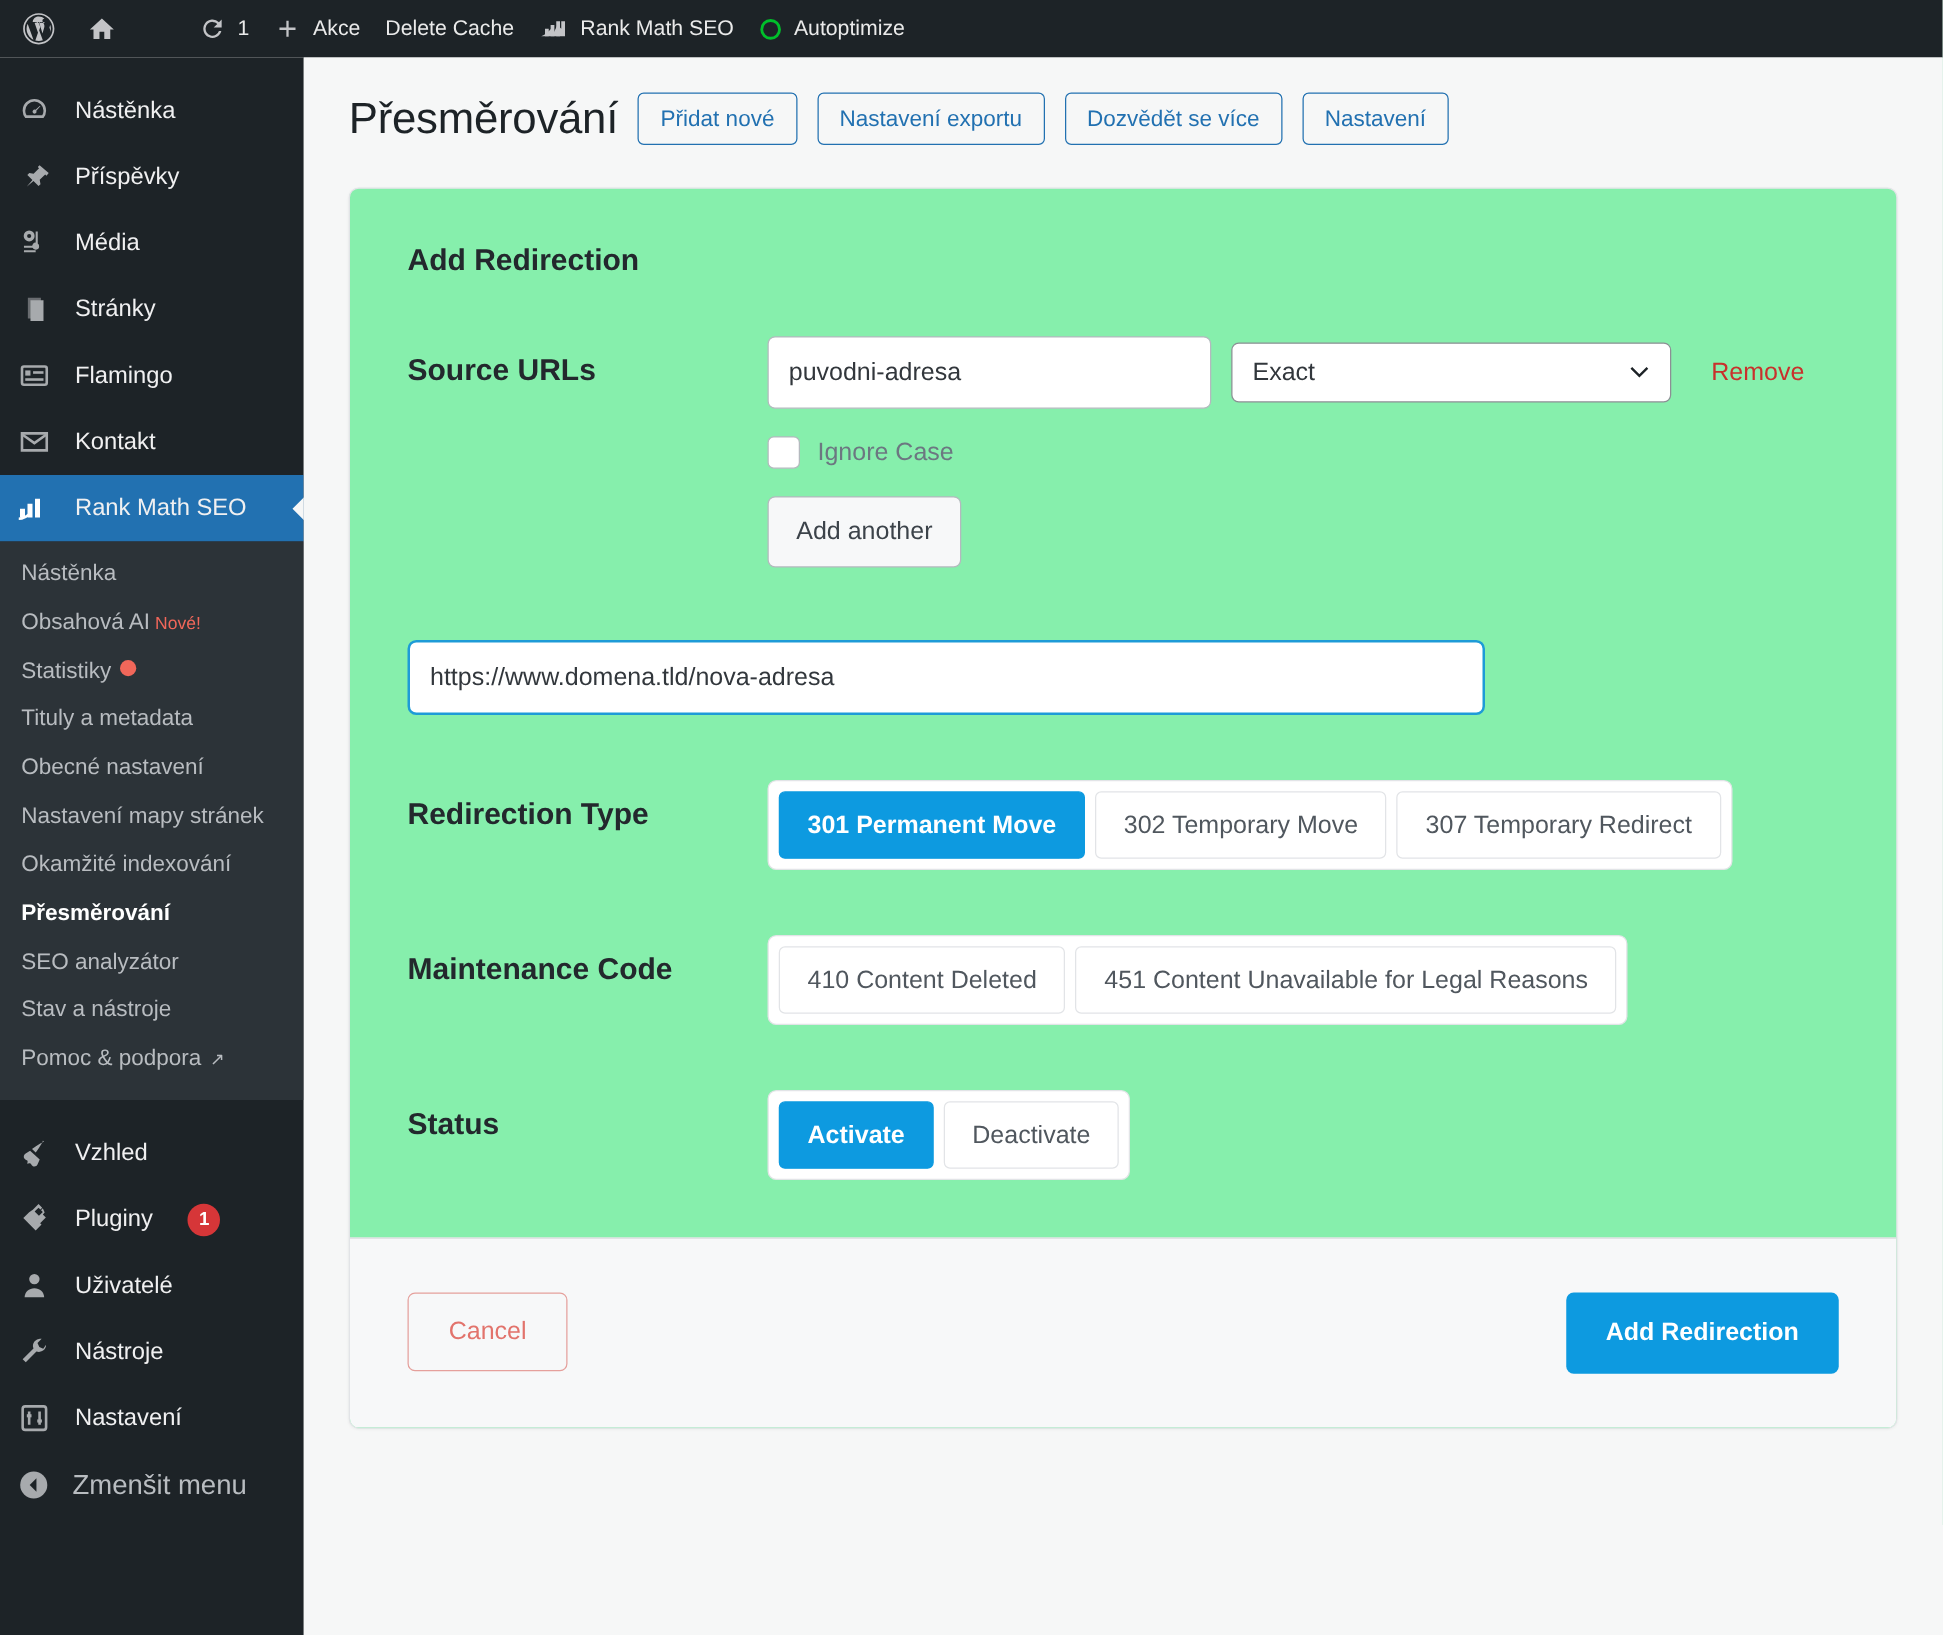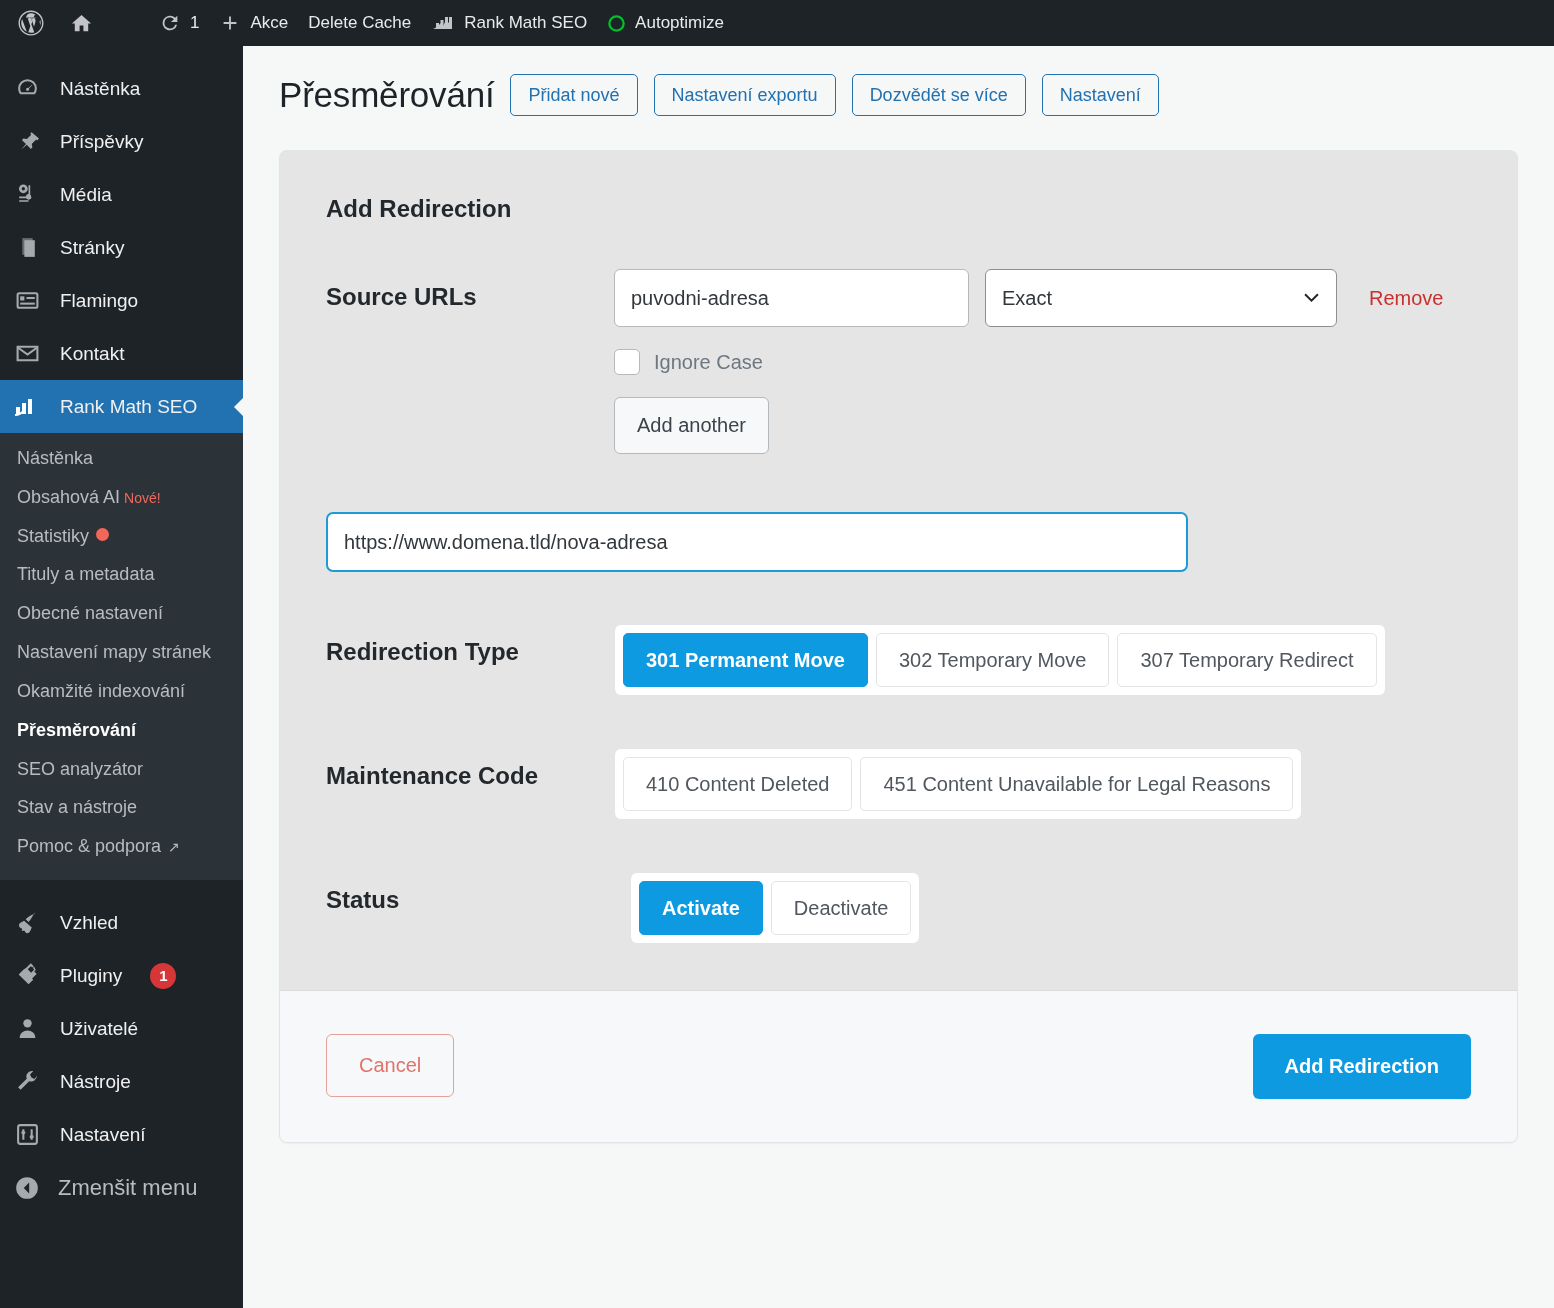--- a/index.html
+++ b/index.html
@@ -103,21 +103,21 @@
   .head-btn {
     border: 1px solid #2271b1; background: #f6f7f7;
     color: #2271b1; border-radius: 5px;
     padding: 11px 17px; font-size: 18px;
     font-family: "Liberation Sans", sans-serif;
     cursor: pointer; line-height: 1;
   }
 
   .card {
     margin: 34px 36px 0 36px;
-    background: #e5e5e5;
+    background: #86efac;
     border: 1px solid #e2e4e7;
     border-radius: 8px;
     box-shadow: 0 1px 2px rgba(0,0,0,0.04);
     overflow: hidden;
   }
   .card-body { padding: 44px 46px 36px 46px; }
   .card-title {
     font-size: 24px; font-weight: bold; color: #23282d;
     margin-bottom: 46px;
   }
@@ -134,21 +134,21 @@
   .text-input {
     border: 1px solid #b4b9be; border-radius: 6px;
     height: 58px; padding: 0 16px;
     font-size: 20px; color: #32373c; background: #fff;
     font-family: "Liberation Sans", sans-serif;
   }
   .src-input { width: 355px; }
   .select-wrap { position: relative; width: 352px; }
   .select-box {
     border: 1px solid #8c8f94; border-radius: 6px;
-    height: 58px; padding: 2px 16px;
+    height: 48px; padding: 2px 16px;
     font-size: 20px; color: #32373c; background: #fff;
     display: flex; align-items: center;
   }
   .chev {
     position: absolute; right: 18px; top: 50%; margin-top: -5px;
     width: 15px; height: 10px;
   }
   .remove-link {
     color: #c9302c; font-size: 20px; cursor: pointer; margin-left: 16px;
   }
@@ -508,21 +508,21 @@
       <div class="field-row" style="margin-top:52px;">
         <div class="field-label">Maintenance Code</div>
         <div class="field-ctl">
           <div class="btn-group">
             <button class="grp-btn">410 Content Deleted</button>
             <button class="grp-btn">451 Content Unavailable for Legal Reasons</button>
           </div>
         </div>
       </div>
 
-      <div class="field-row" style="margin-top:52px; margin-bottom:10px;gap:16px;">
+      <div class="field-row" style="margin-top:52px; margin-bottom:10px;">
         <div class="field-label">Status</div>
         <div class="field-ctl">
           <div class="btn-group">
             <button class="grp-btn sel">Activate</button>
             <button class="grp-btn">Deactivate</button>
           </div>
         </div>
       </div>
 
     </div>

